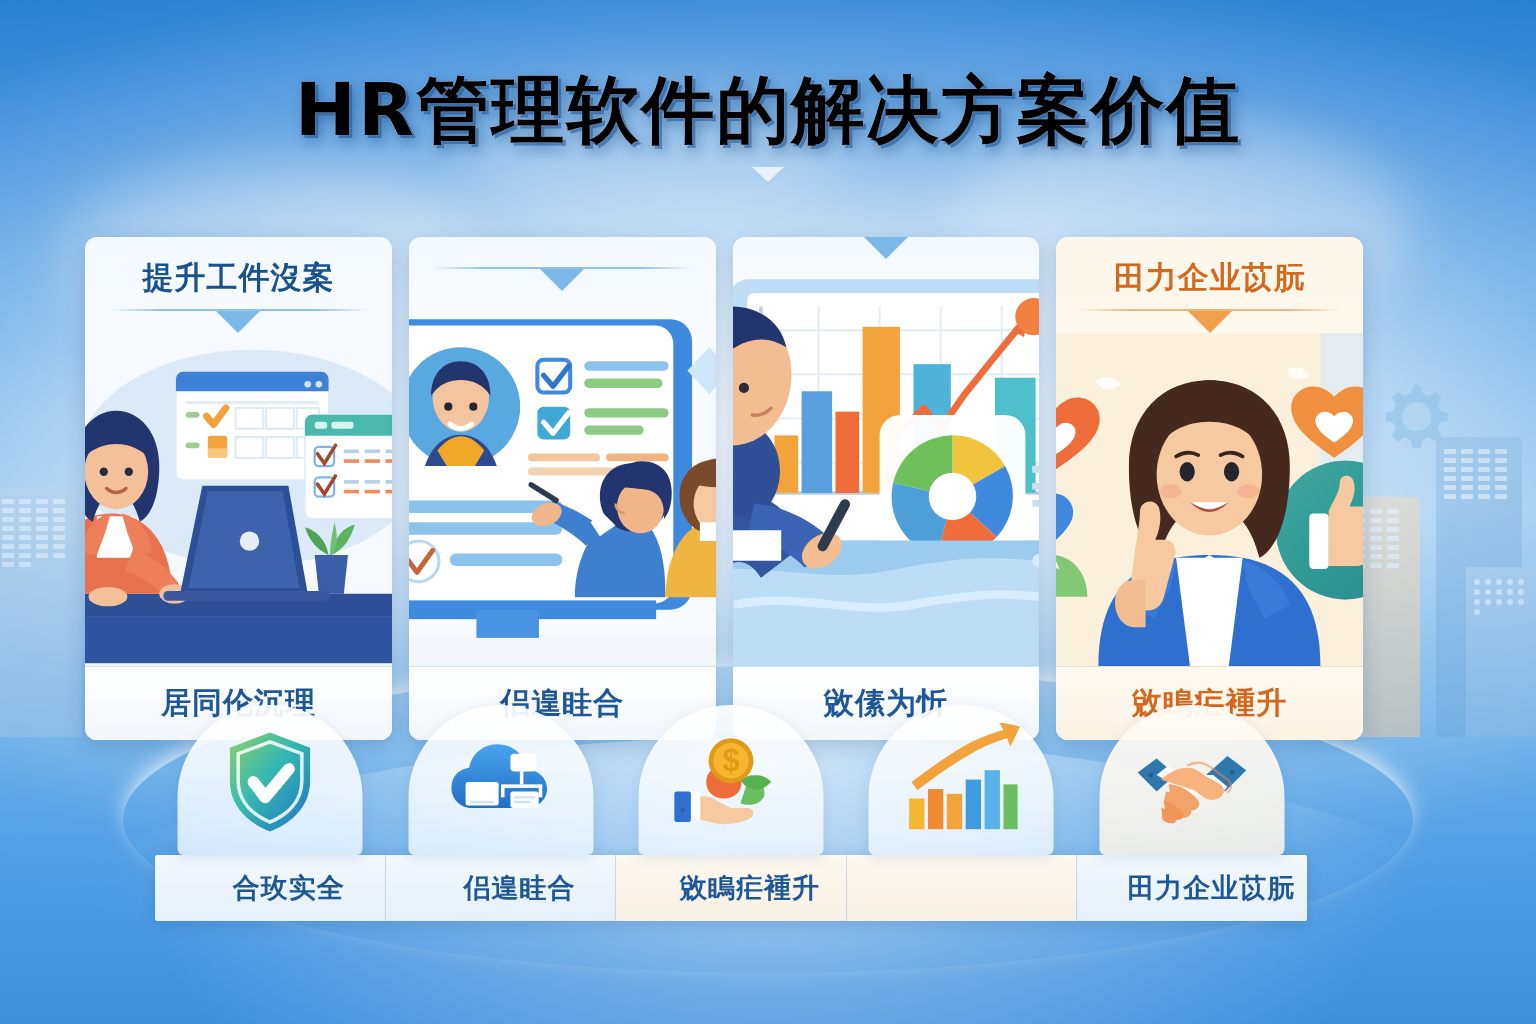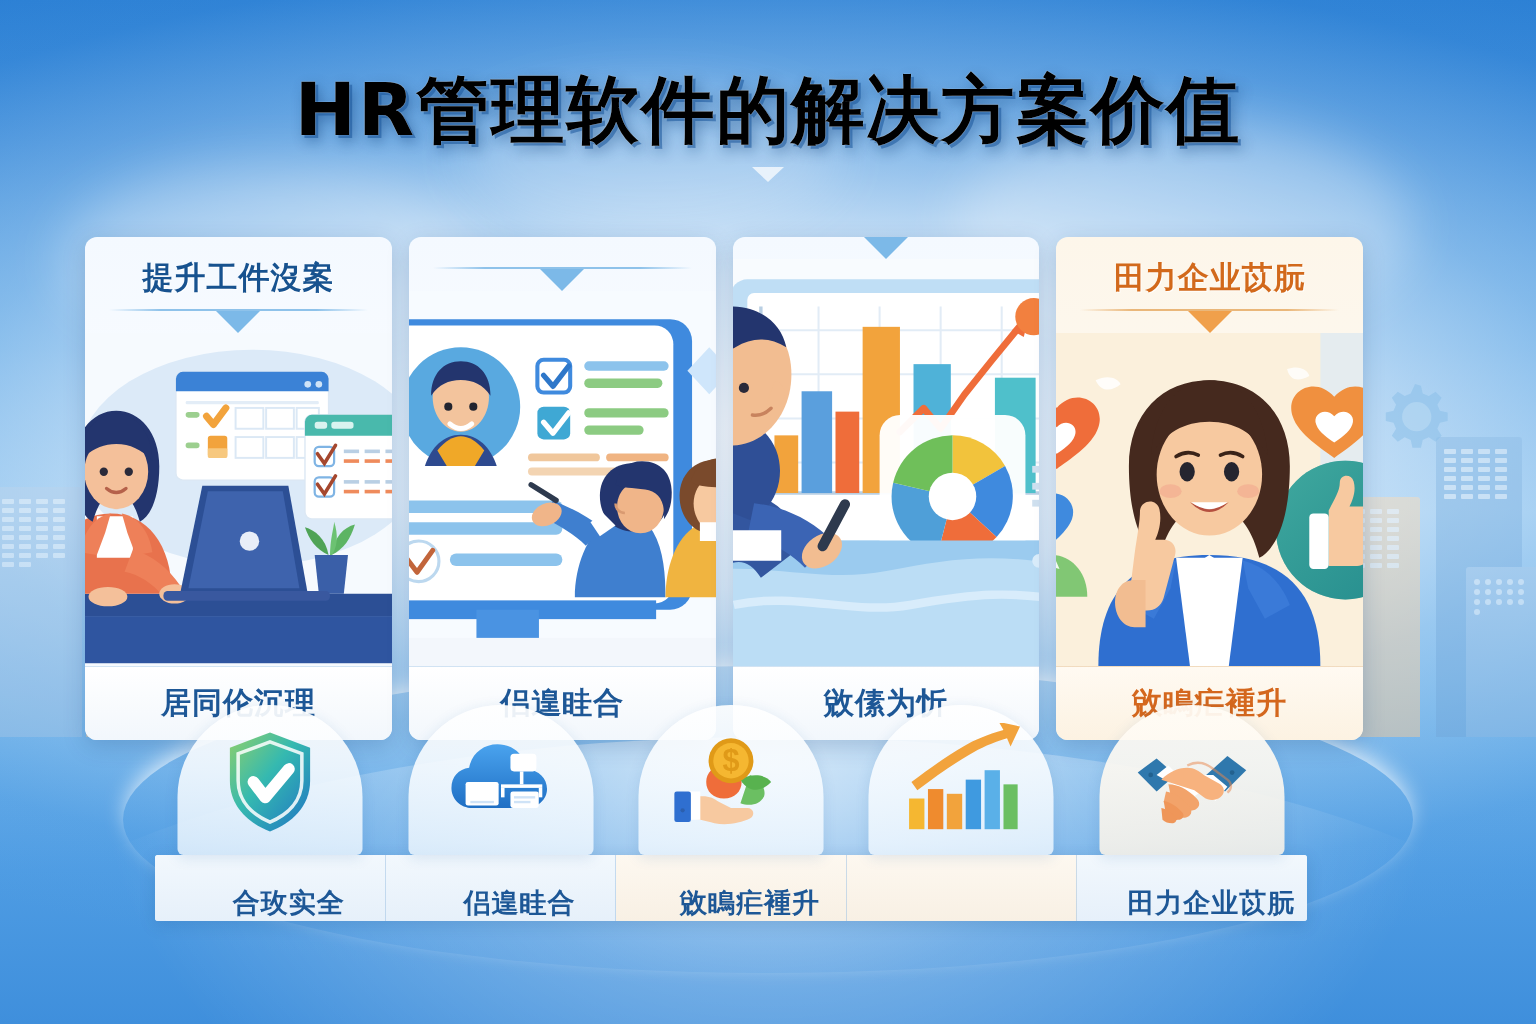--- a/index.html
+++ b/index.html
@@ -132,21 +132,21 @@
   .feat-icon { position:relative; width:130px; height:118px; margin-bottom:14px; }
   .feat-icon svg { width:100%; height:100%; }
 
   .labels-bar {
     display:flex; height:66px;
     border-radius:3px; overflow:hidden;
     background:linear-gradient(180deg,#eef6fd 0%,#e4eef9 100%);
     box-shadow:0 4px 16px rgba(20,70,130,.18);
   }
   .label-cell {
-    flex:1; display:flex; align-items:flex-end; justify-content:center;
+    flex:1; display:flex; align-items:center; justify-content:center;
     border-right:1px solid rgba(160,195,228,.55);
     background:linear-gradient(180deg,#f2f8fd 0%,#e6f0fa 100%);
     padding-left:38px;
   }
   .label-cell:last-child { border-right:none; }
   .label-cell.warm { background:linear-gradient(180deg,#fdf8f0 0%,#f8f0e4 100%); }
   .label-text {
     font-size:27px; font-weight:bold; color:#1d5796; letter-spacing:1px;
     font-family:"DejaVu Sans","Liberation Sans",sans-serif;
   }

